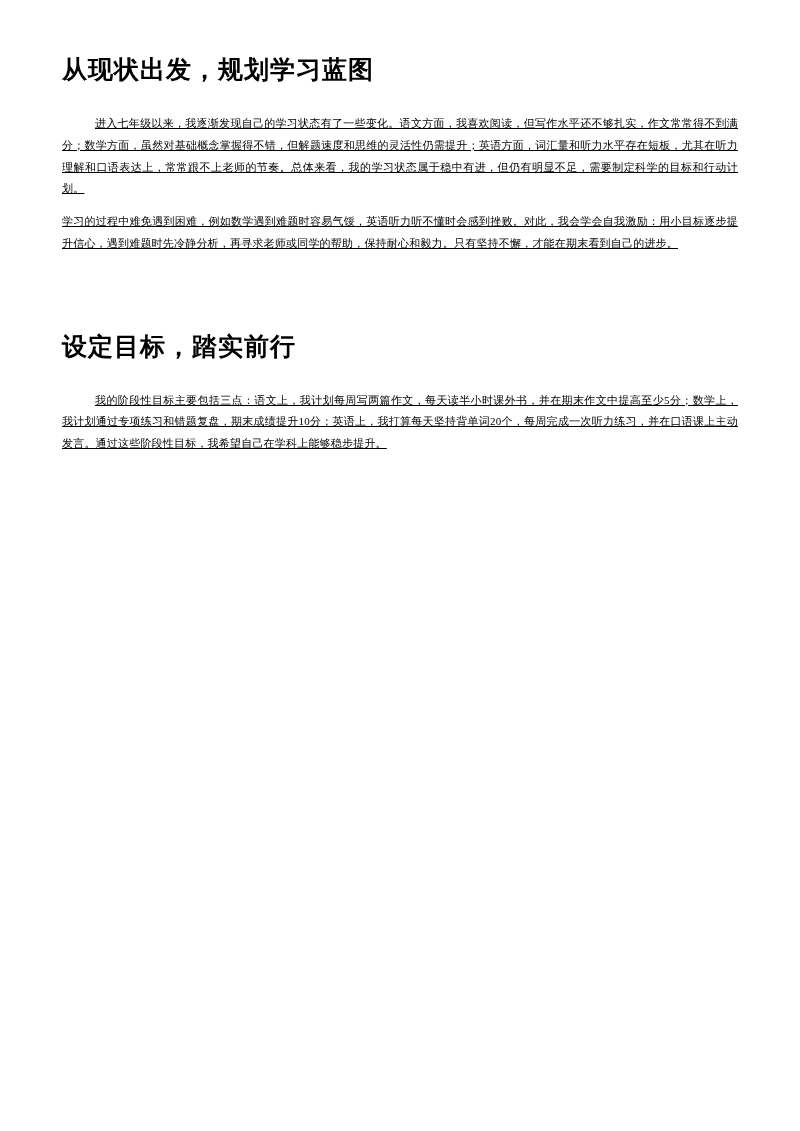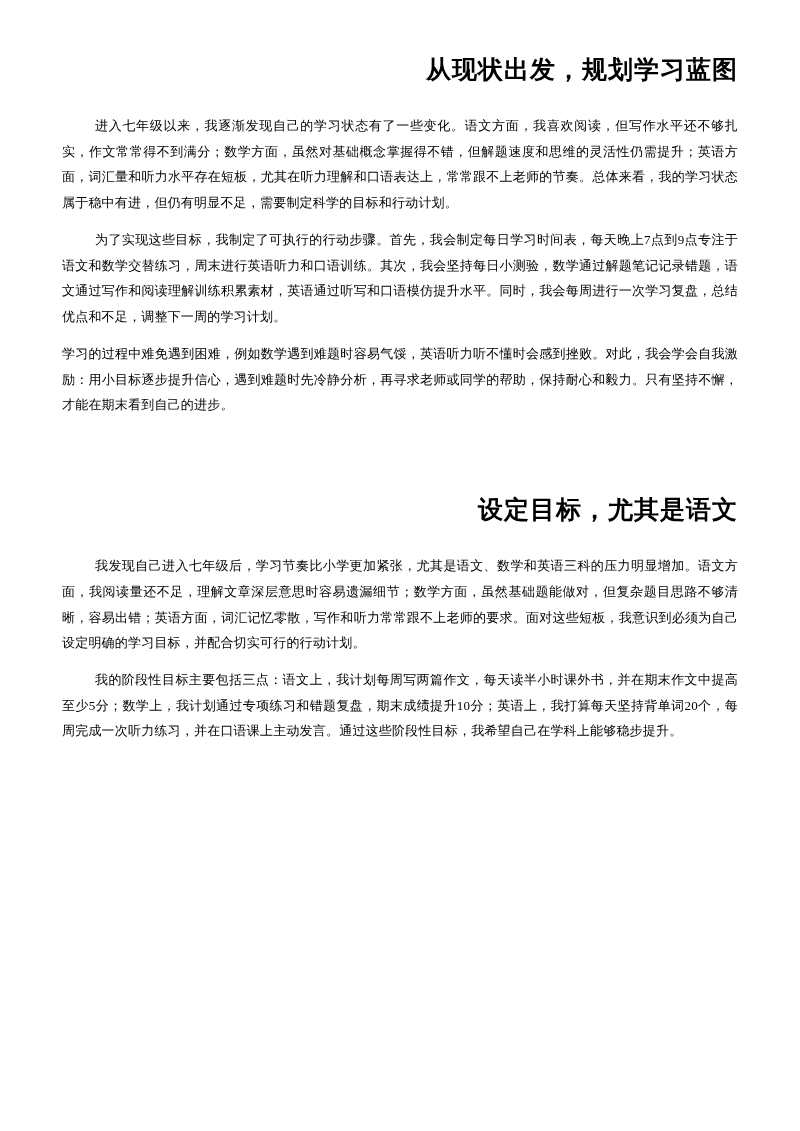--- a/index.html
+++ b/index.html
@@ -16,55 +16,54 @@
     overflow: hidden;
   }
   .page {
     position: relative;
     width: 800px;
     height: 1131px;
     box-sizing: border-box;
     padding: 0 62px;
   }
   .doc-title {
-    text-align: right;
+    text-align: left;
     font-size: 25px;
     font-weight: bold;
     letter-spacing: 1px;
     line-height: 1.4;
   }
   .title-1 {
     margin-top: 52px;
     margin-bottom: 26px;
   }
   .title-2 {
     margin-top: 74px;
     margin-bottom: 26px;
   }
   .para {
-    font-size: 13px;
+    font-size: 11px;
     line-height: 1.98;
     text-align: justify;
     text-justify: inter-ideograph;
     margin: 0 0 11px 0;
     letter-spacing: 0.2px;
+    text-decoration: underline;
   }
   .para.indent {
     text-indent: 33px;
   }
 </style>
 </head>
 <body>
 
 <div class="page">
 
   <h1 class="doc-title title-1">从现状出发，规划学习蓝图</h1>
 
   <p class="para indent">进入七年级以来，我逐渐发现自己的学习状态有了一些变化。语文方面，我喜欢阅读，但写作水平还不够扎实，作文常常得不到满分；数学方面，虽然对基础概念掌握得不错，但解题速度和思维的灵活性仍需提升；英语方面，词汇量和听力水平存在短板，尤其在听力理解和口语表达上，常常跟不上老师的节奏。总体来看，我的学习状态属于稳中有进，但仍有明显不足，需要制定科学的目标和行动计划。</p>
-  <p class="para indent">为了实现这些目标，我制定了可执行的行动步骤。首先，我会制定每日学习时间表，每天晚上7点到9点专注于语文和数学交替练习，周末进行英语听力和口语训练。其次，我会坚持每日小测验，数学通过解题笔记记录错题，语文通过写作和阅读理解训练积累素材，英语通过听写和口语模仿提升水平。同时，我会每周进行一次学习复盘，总结优点和不足，调整下一周的学习计划。</p>
   <p class="para">学习的过程中难免遇到困难，例如数学遇到难题时容易气馁，英语听力听不懂时会感到挫败。对此，我会学会自我激励：用小目标逐步提升信心，遇到难题时先冷静分析，再寻求老师或同学的帮助，保持耐心和毅力。只有坚持不懈，才能在期末看到自己的进步。</p>
 
-  <h1 class="doc-title title-2">设定目标，尤其是语文</h1>
+  <h1 class="doc-title title-2">设定目标，踏实前行</h1>
 
-  <p class="para indent">我发现自己进入七年级后，学习节奏比小学更加紧张，尤其是语文、数学和英语三科的压力明显增加。语文方面，我阅读量还不足，理解文章深层意思时容易遗漏细节；数学方面，虽然基础题能做对，但复杂题目思路不够清晰，容易出错；英语方面，词汇记忆零散，写作和听力常常跟不上老师的要求。面对这些短板，我意识到必须为自己设定明确的学习目标，并配合切实可行的行动计划。</p>
   <p class="para indent">我的阶段性目标主要包括三点：语文上，我计划每周写两篇作文，每天读半小时课外书，并在期末作文中提高至少5分；数学上，我计划通过专项练习和错题复盘，期末成绩提升10分；英语上，我打算每天坚持背单词20个，每周完成一次听力练习，并在口语课上主动发言。通过这些阶段性目标，我希望自己在学科上能够稳步提升。</p>
 
 </div>
 
 </body></html>

